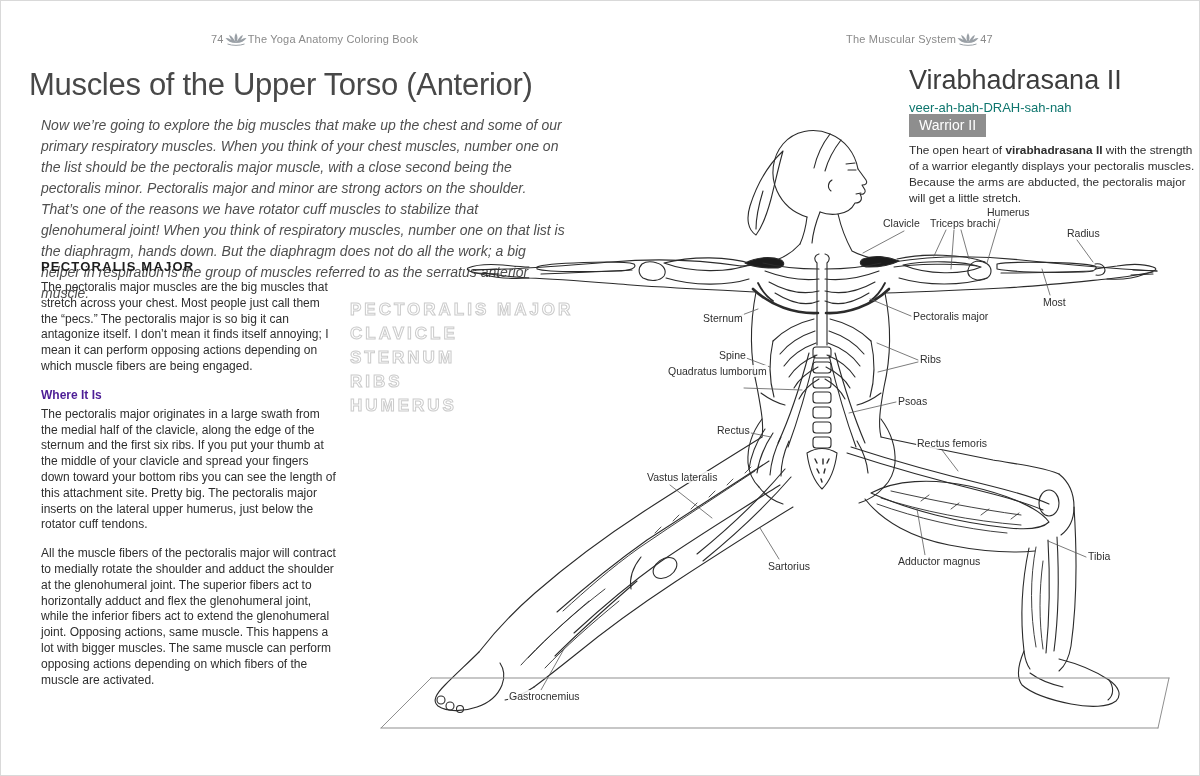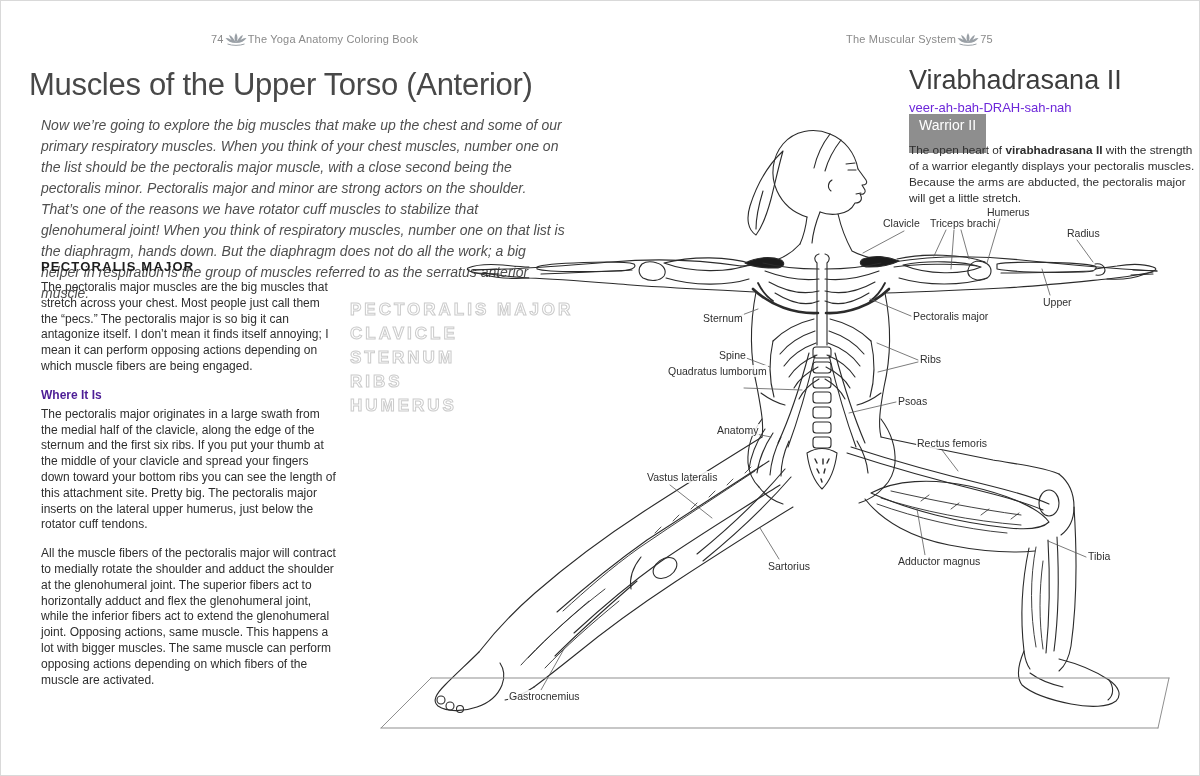--- a/index.html
+++ b/index.html
@@ -21,23 +21,23 @@
   .lp-sections { position:absolute; left:40px; top:258px; width:296px; color:#2e2e2e; }
   .lp-sections h2 { font-size:13px; font-weight:700; letter-spacing:1.2px; color:#1d1d1d; margin:0 0 6px; }
   .lp-sections h3 { font-size:12px; font-weight:700; color:#4c1d95; margin:0 0 5px; }
   .lp-sections p  { font-size:12px; line-height:15.8px; margin:0 0 13px; }
   
   .outline-words { position:absolute; left:349px; top:297px; }
   .outline-word { font-size:17px; font-weight:700; letter-spacing:3px; line-height:24px;
     color:#ffffff; -webkit-text-stroke:1px #cbcbcb; }
   
   .rp-title { position:absolute; left:908px; top:64px; font-size:27px; font-weight:400; color:#3d3d3d; }
-  .rp-pron  { position:absolute; left:908px; top:99px; font-size:13px; color:#6d28d9; }
+  .rp-pron  { position:absolute; left:908px; top:99px; font-size:13px; color:#0f766e; }
   .rp-badge { position:absolute; left:908px; top:113px; background:#8e8e8e; color:#ffffff;
-    font-size:14px; padding:3px 10px 20px; }
+    font-size:14px; padding:3px 10px 4px; }
   .rp-body  { position:absolute; left:908px; top:141px; width:288px;
     font-size:11.8px; line-height:16px; color:#2e2e2e; }
   .rp-body b { font-weight:700; }
   
   .fig-svg { position:absolute; left:0; top:0; }
   .fig-label { position:absolute; font-size:10.5px; color:#2f2f2f; white-space:nowrap;
     background:rgba(255,255,255,.85); padding:0 1px; line-height:12px; }
 </style>
 </head>
 <body>
@@ -52,21 +52,21 @@
     </svg>
     <span>The Yoga Anatomy Coloring Book</span>
   </div>
 
   <div class="running-header" style="left:845px;text-align:right;">
     <span>The Muscular System</span>
     <svg class="lotus" viewBox="0 0 24 14">
       <path d="M12 1 C10 4 10 8 12 11 C14 8 14 4 12 1 Z M5 3 C6 7 9 10 12 11 C10 7 8 4 5 3 Z M19 3 C18 7 15 10 12 11 C14 7 16 4 19 3 Z M1.5 6 C3.5 9 7 11 12 11 C8.5 8 5 6 1.5 6 Z M22.5 6 C20.5 9 17 11 12 11 C15.5 8 19 6 22.5 6 Z" fill="#9aa0a6"></path>
       <path d="M3.5 12 C8 13.8 16 13.8 20.5 12" stroke="#9aa0a6" stroke-width="1" fill="none"></path>
     </svg>
-    <span class="pgnum">75</span>
+    <span class="pgnum">47</span>
   </div>
 
   <h1 class="lp-title">Muscles of the Upper Torso (Anterior)</h1>
   <p class="lp-intro">Now we’re going to explore the big muscles that make up the chest and some of our primary respiratory muscles. When you think of your chest muscles, number one on the list should be the pectoralis major muscle, with a close second being the pectoralis minor. Pectoralis major and minor are strong actors on the shoulder. That’s one of the reasons we have rotator cuff muscles to stabilize that glenohumeral joint! When you think of respiratory muscles, number one on that list is the diaphragm, hands down. But the diaphragm does not do all the work; a big helper in respiration is the group of muscles referred to as the serratus anterior muscle.</p>
 
   <div class="lp-sections">
     <h2>PECTORALIS MAJOR</h2>
     <p>The pectoralis major muscles are the big muscles that stretch across your chest. Most people just call them the “pecs.” The pectoralis major is so big it can antagonize itself. I don’t mean it finds itself annoying; I mean it can perform opposing actions depending on which muscle fibers are being engaged.</p>
     <h3>Where It Is</h3>
     <p>The pectoralis major originates in a large swath from the medial half of the clavicle, along the edge of the sternum and the first six ribs. If you put your thumb at the middle of your clavicle and spread your fingers down toward your bottom ribs you can see the length of this attachment site. Pretty big. The pectoralis major inserts on the lateral upper humerus, just below the rotator cuff tendons.</p>
@@ -219,28 +219,28 @@
       <path d="M924,554 L916,508"></path>
       <path d="M1085,556 L1047,540"></path>
       <path d="M540,689 L563,648"></path>
     </g>
   </svg>
 
   <div class="fig-label" style="left:881px;top:216px">Clavicle</div>
   <div class="fig-label" style="left:928px;top:216px">Triceps brachi</div>
   <div class="fig-label" style="left:985px;top:205px">Humerus</div>
   <div class="fig-label" style="left:1065px;top:226px">Radius</div>
-  <div class="fig-label" style="left:1041px;top:295px">Upper</div>
+  <div class="fig-label" style="left:1041px;top:295px">Most</div>
   <div class="fig-label" style="left:701px;top:311px">Sternum</div>
   <div class="fig-label" style="left:911px;top:309px">Pectoralis major</div>
   <div class="fig-label" style="left:717px;top:348px">Spine</div>
   <div class="fig-label" style="left:918px;top:352px">Ribs</div>
   <div class="fig-label" style="left:666px;top:364px">Quadratus lumborum</div>
   <div class="fig-label" style="left:896px;top:394px">Psoas</div>
-  <div class="fig-label" style="left:715px;top:423px">Anatomy</div>
+  <div class="fig-label" style="left:715px;top:423px">Rectus</div>
   <div class="fig-label" style="left:915px;top:436px">Rectus femoris</div>
   <div class="fig-label" style="left:645px;top:470px">Vastus lateralis</div>
   <div class="fig-label" style="left:766px;top:559px">Sartorius</div>
   <div class="fig-label" style="left:896px;top:554px">Adductor magnus</div>
   <div class="fig-label" style="left:1086px;top:549px">Tibia</div>
   <div class="fig-label" style="left:507px;top:689px">Gastrocnemius</div>
 
 </div>
 
 </body></html>

